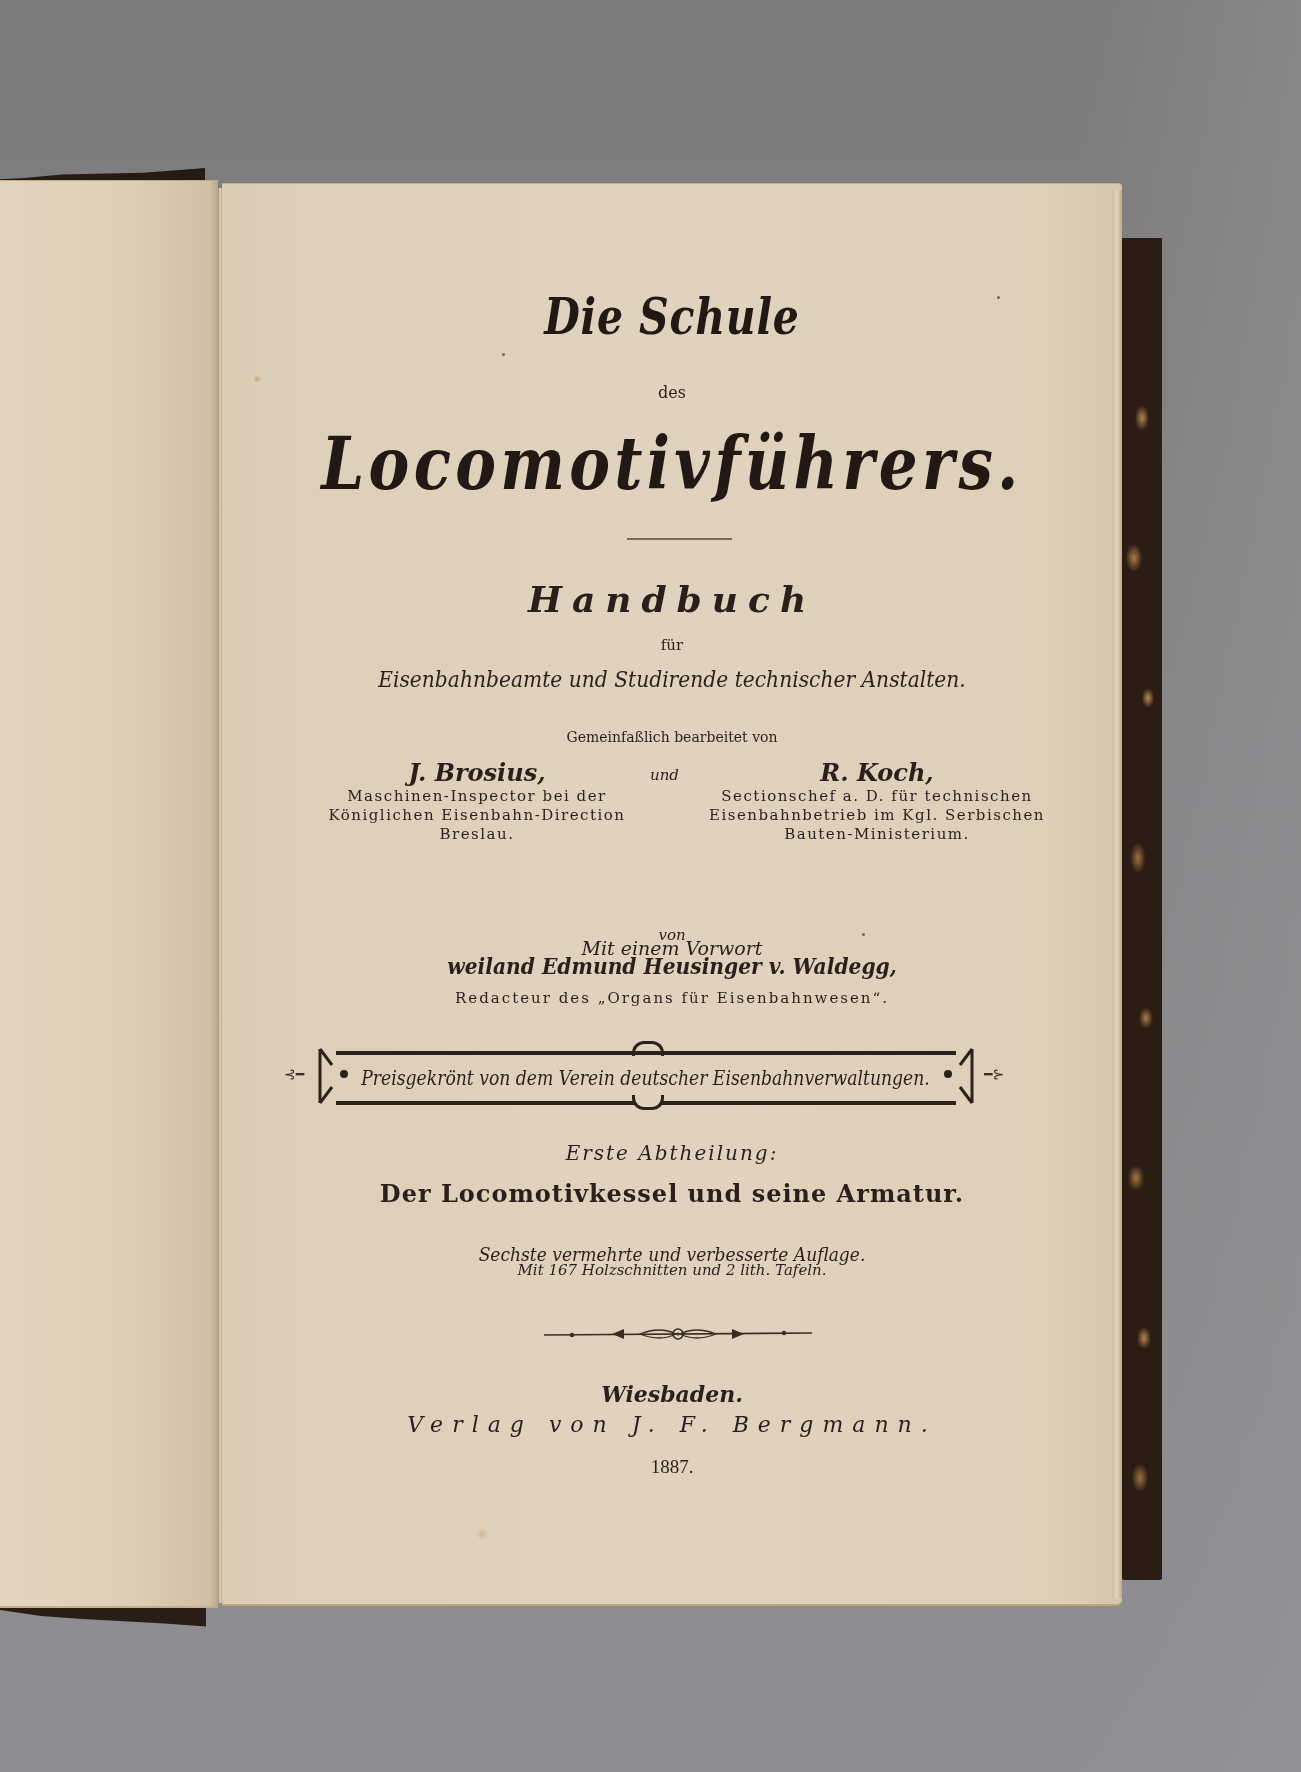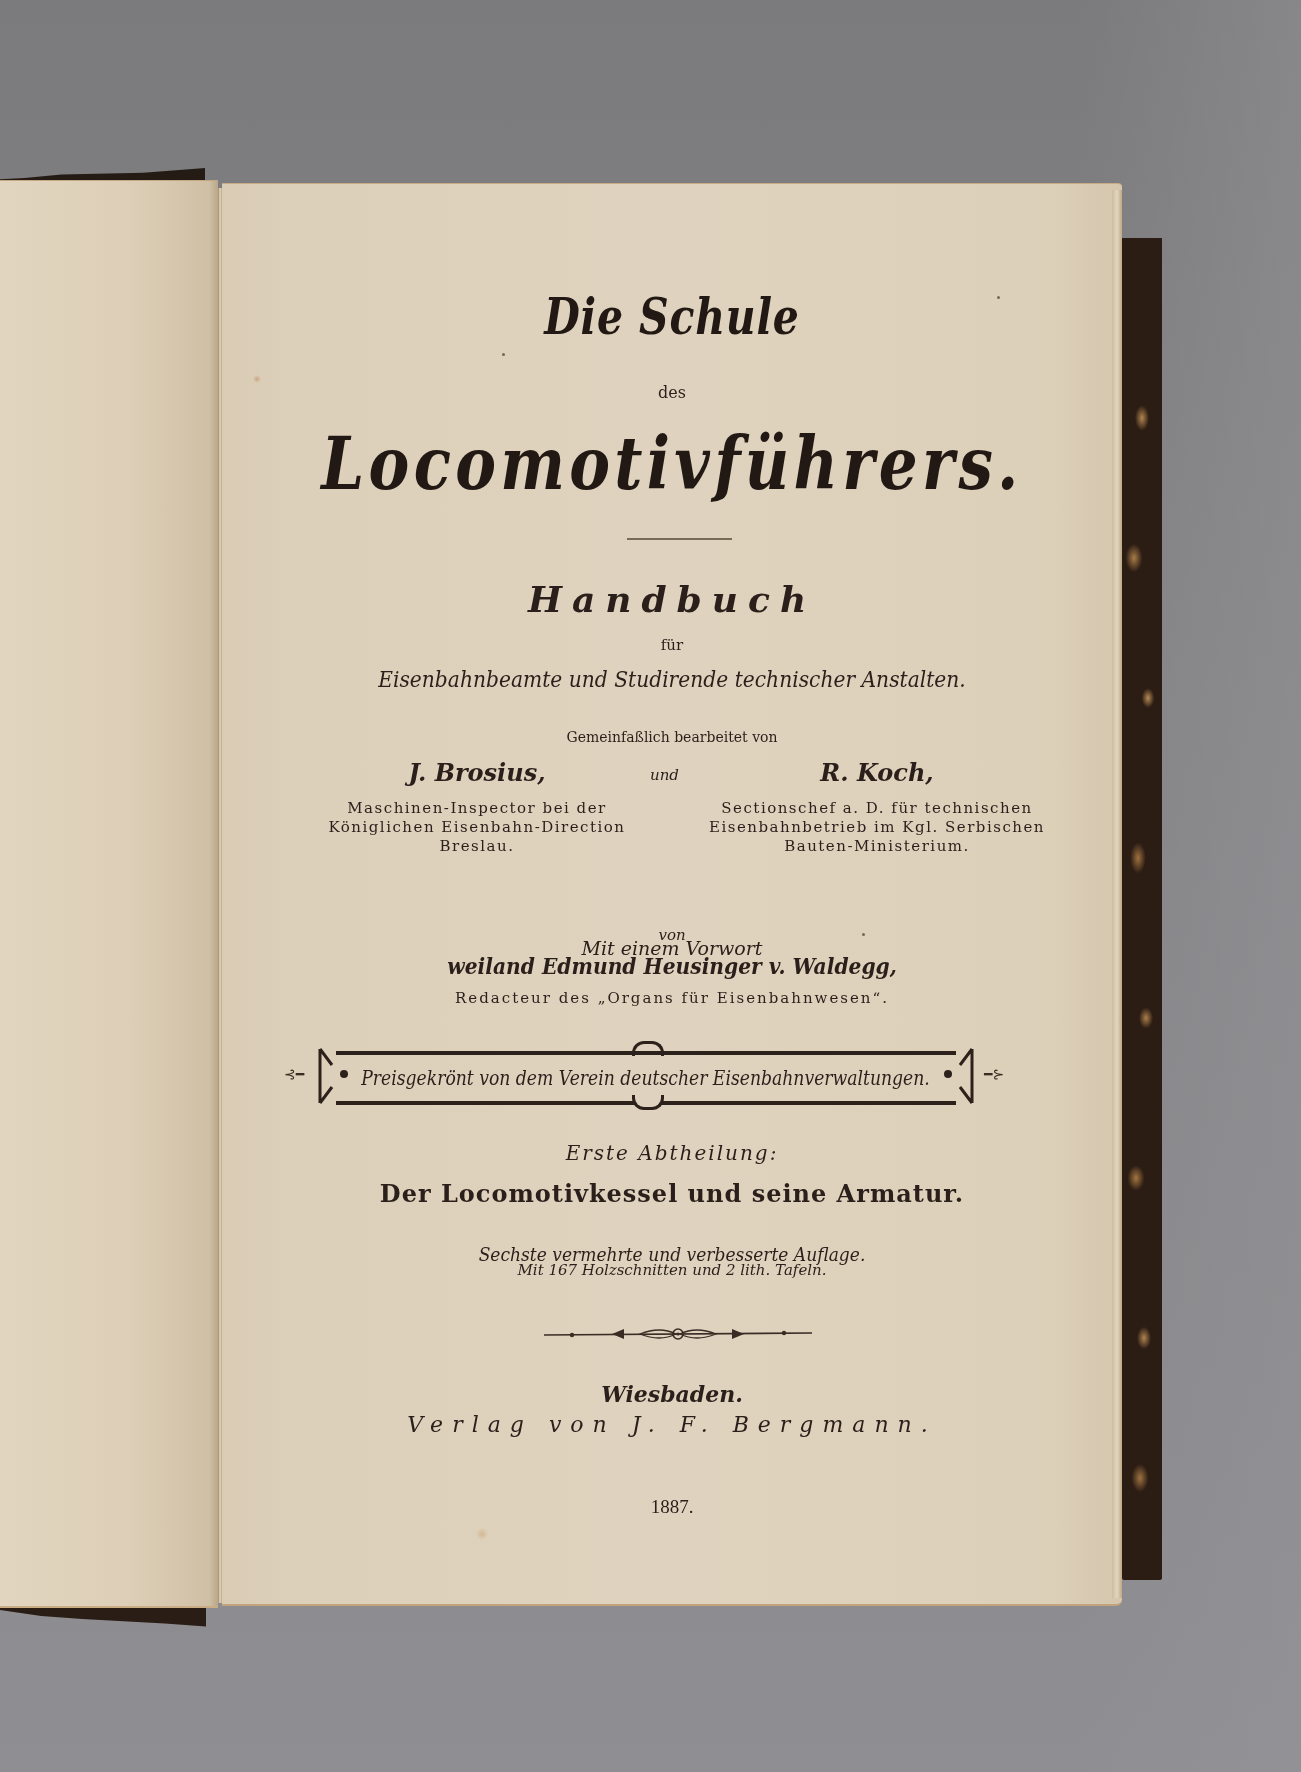--- a/index.html
+++ b/index.html
@@ -82,21 +82,21 @@
     }
     .t-handbuch { top: 395px; font-size: 36px; font-weight: bold; letter-spacing: 10px; font-style: italic; }
     .t-fuer { top: 453px; font-size: 15px; }
     .t-fuer2 { top: 483px; font-size: 23px; font-style: italic; transform: scaleX(0.88); }
     .t-gemein { top: 546px; font-size: 14px; }
     .authors { position: absolute; top: 575px; left: 0; width: 900px; height: 130px; }
     .author { position: absolute; text-align: center; white-space: nowrap; }
     .author-left { left: 95px; width: 320px; }
     .author-right { left: 455px; width: 400px; }
     .author-name { font-size: 24px; font-weight: bold; font-style: italic; }
-    .author-role { font-size: 15px; letter-spacing: 1.5px; line-height: 19px; margin-top: 12px; }
+    .author-role { font-size: 15px; letter-spacing: 1.5px; line-height: 19px; margin-top: 0; }
     .und { position: absolute; left: 428px; top: 8px; font-size: 15px; font-style: italic; }
     .t-mit { top: 706px; font-size: 19px; font-style: italic; margin-top: 48px; }
     .t-von { top: 743px; font-size: 15px; font-style: italic; }
     .t-weiland { top: 770px; font-size: 22px; font-weight: bold; font-style: italic; transform: scaleX(0.92); }
     .t-redakteur { top: 806px; font-size: 15px; letter-spacing: 2px; }
     
     .banner-wrap { position: absolute; top: 850px; left: 62px; width: 780px; height: 80px; }
     .banner {
       position: absolute; left: 52px; top: 18px; width: 620px; height: 46px;
       border-top: 4px solid #2d211b; border-bottom: 4px solid #2d211b;
@@ -118,21 +118,21 @@
     .banner-knob { position: absolute; width: 26px; height: 12px; border: 3px solid #2d211b; background: #dfd3bf; }
     .banner-knob.top { left: 348px; top: 8px; border-bottom: none; border-radius: 12px 12px 0 0; }
     .banner-knob.bottom { left: 348px; top: 62px; border-top: none; border-radius: 0 0 12px 12px; }
     .t-erste { top: 958px; font-size: 20px; letter-spacing: 2px; font-style: italic; }
     .t-der { top: 996px; font-size: 24px; font-weight: bold; letter-spacing: 1px; }
     .t-holz { top: 1078px; font-size: 15px; font-style: italic; }
     .t-sechste { top: 1060px; font-size: 19px; font-style: italic; transform: scaleX(0.9); }
     .ornament { position: absolute; top: 1140px; left: 320px; width: 272px; height: 22px; }
     .t-wies { top: 1198px; font-size: 22px; font-weight: bold; font-style: italic; }
     .t-verlag { top: 1229px; font-size: 22px; letter-spacing: 9px; font-style: italic; }
-    .t-year { top: 1273px; font-size: 19px; font-family: "Liberation Serif", serif; margin-top: 40px; }
+    .t-year { top: 1273px; font-size: 19px; font-family: "Liberation Serif", serif; }
     .speck { position: absolute; width: 3px; height: 3px; border-radius: 50%; background: #7a6550; }
   </style>
 </head>
 <body>
 
 <div class="backdrop-right"></div>
 
 <div class="cover-left-top"></div>
 <div class="cover-left-bottom"></div>
 <div class="cover-right-top"></div>

